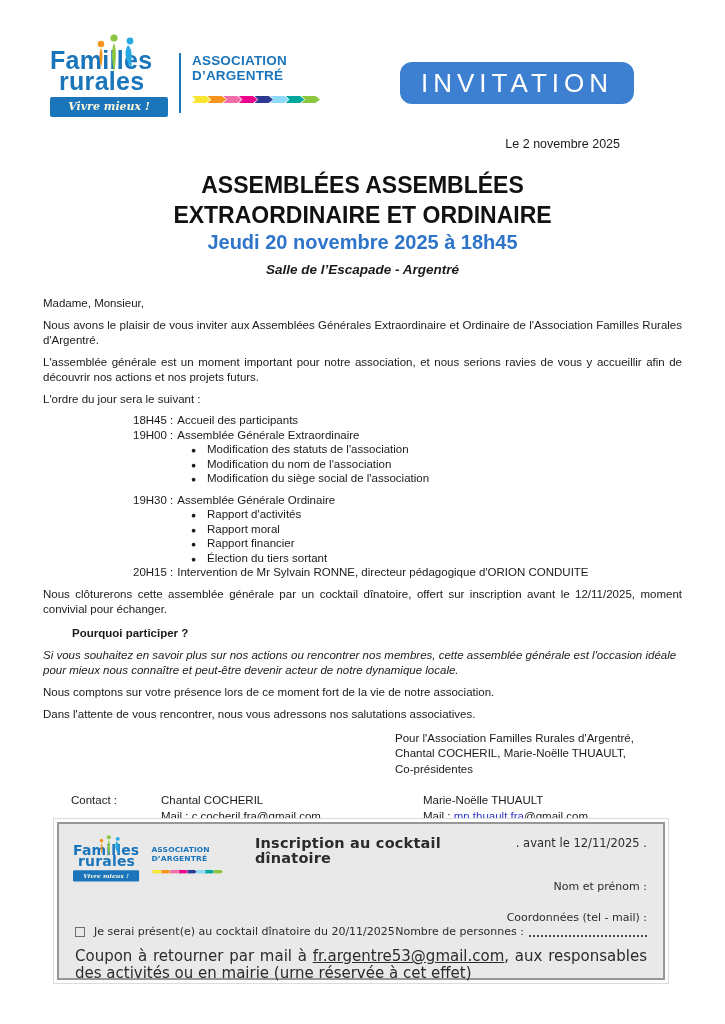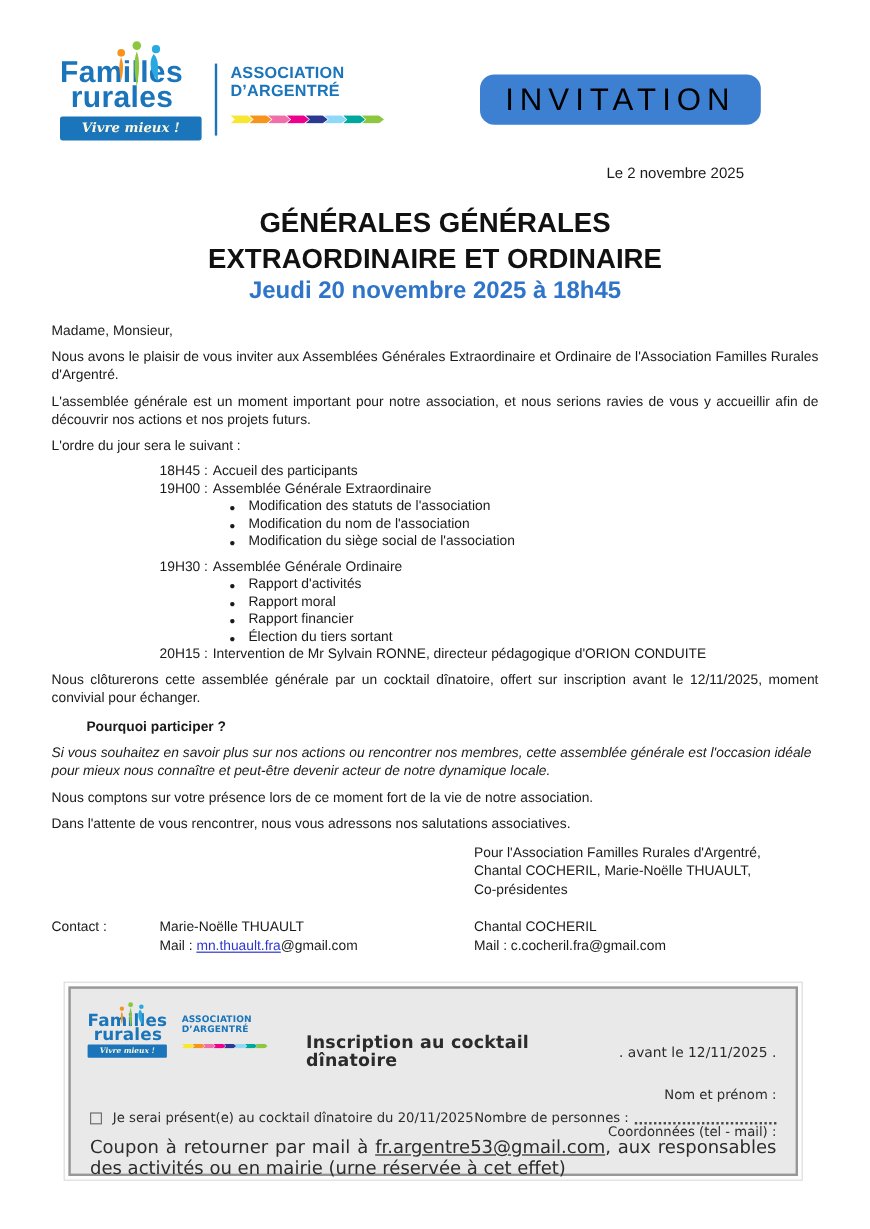--- a/index.html
+++ b/index.html
@@ -33,21 +33,21 @@
   .brand-assoc{padding-top:3px;color:var(--accent);font-weight:bold;font-size:13.5px;line-height:15px;letter-spacing:.2px;}
   .stripe{display:flex;margin-top:13px;height:7px;width:128px;}
   .stripe i{flex:1;margin-left:-3px;clip-path:polygon(0 0,76% 0,100% 50%,76% 100%,0 100%,20% 50%);}
   .stripe i:first-child{margin-left:0;}
 
   
   .badge{
     position:absolute;left:400px;top:62px;width:234px;height:42px;
     background:var(--badge);border-radius:12px;
     display:flex;align-items:center;justify-content:center;
-    color:#000000;font-size:26px;font-weight:500;letter-spacing:5px;
+    color:#ffffff;font-size:26px;font-weight:500;letter-spacing:5px;
   }
   .dateline{position:absolute;top:137px;right:105px;font-size:12.5px;}
 
   
   .content{position:absolute;left:43px;right:43px;top:170px;}
   .doc-title{font-size:23px;line-height:30px;font-weight:bold;text-align:center;color:#111;}
   .event-datetime{margin-top:5px;text-align:center;font-size:20px;font-weight:bold;color:var(--subtitle);}
   .venue{margin-top:12px;text-align:center;font-size:13.5px;font-weight:bold;font-style:italic;}
   .salutation{margin-top:19px;}
   p.para{margin-top:7px;}
@@ -55,33 +55,33 @@
   .agenda{margin-top:6px;margin-left:90px;}
   .ag-row{line-height:14.5px;}
   .ag-row.gap{margin-top:7px;}
   .ag-time{margin-right:4px;}
   .agenda ul{list-style:none;margin-left:57px;}
   .agenda li{position:relative;padding-left:17px;line-height:14.5px;}
   .agenda li::before{content:"●";position:absolute;left:1px;top:1px;font-size:8.5px;}
   .why{margin-top:9px;font-weight:bold;margin-left:29px;}
   .tight{margin-top:0;font-style:italic;}
   .signature{margin-top:9px;margin-left:352px;line-height:15.5px;}
-  .contact-row{margin-top:15px;display:grid;grid-template-columns:90px 262px 1fr;line-height:16px;}
+  .contact-row{margin-top:15px;display:grid;grid-template-columns:90px 262px 1fr;line-height:16px;margin-left:28px;}
   a.maillink{color:var(--link);text-decoration:underline;cursor:pointer;}
 
   
   .coupon{
     position:absolute;left:57px;top:822px;width:608px;height:158px;
     background:#e9e9e9;border:2px solid #979797;
     box-shadow:0 0 0 3px #fdfdfd,0 0 0 4px #dcdcdc;
     font-family:"DejaVu Sans",sans-serif;color:#2b2b2b;
   }
   .brand-coupon{position:absolute;left:14px;top:20px;transform:scale(0.56);transform-origin:0 0;width:260px;}
   .coupon-main{position:absolute;left:196px;top:12px;right:16px;}
-  .coupon-titlerow{display:flex;align-items:center;margin-top:26px;}
+  .coupon-titlerow{display:flex;align-items:flex-start;}
   .coupon-title{font-size:14.5px;font-weight:bold;letter-spacing:.2px;}
   .coupon-deadline{font-size:11.5px;white-space:nowrap;}
   .fieldrow{display:flex;align-items:flex-end;margin-top:14px;font-size:11px;line-height:13px;flex-direction:column;}
   .leader{flex:1;border-bottom:2px dotted #4c4c4c;margin:0 0 2px 5px;}
   .coupon-check{position:absolute;left:16px;right:16px;top:100px;display:flex;align-items:center;font-size:11px;}
   .cbx{width:10px;height:10px;border:1.5px solid #6f6f6f;background:transparent;margin-right:9px;flex:0 0 auto;}
   .people{margin-left:auto;display:flex;align-items:flex-end;}
   .people .leader{width:118px;flex:0 0 auto;}
   .coupon-return{position:absolute;left:16px;right:16px;top:124px;font-size:15px;line-height:16.5px;text-align:justify;}
   .coupon-return a{color:#2b2b2b;text-decoration:underline;cursor:pointer;}
@@ -122,24 +122,25 @@
           <i style="background: rgb(141, 198, 63);"></i>
         </div>
     </div>
   </div>
 
   <div class="badge">INVITATION</div>
   <div class="dateline">Le 2 novembre 2025</div>
 
   <div class="content">
     <div class="doc-title">
-      <div>GÉNÉRALES GÉNÉRALES</div>
+      <div>ASSEMBLÉES ASSEMBLÉES</div>
       <div>EXTRAORDINAIRE ET ORDINAIRE</div>
     </div>
     <div class="event-datetime">Jeudi 20 novembre 2025 à 18h45</div>
+    <div class="venue">Salle de l’Escapade - Argentré</div>
 
     <div class="salutation">Madame, Monsieur,</div>
     <p class="para just">Nous avons le plaisir de vous inviter aux Assemblées Générales Extraordinaire et Ordinaire de l'Association Familles Rurales d'Argentré.</p>
     <p class="para just">L'assemblée générale est un moment important pour notre association, et nous serions ravies de vous y accueillir afin de découvrir nos actions et nos projets futurs.</p>
     <p class="para">L'ordre du jour sera le suivant :</p>
 
     <div class="agenda">
       <div class="ag-row">
         <span class="ag-time">18H45 :</span><span>Accueil des participants</span>
       </div>
@@ -173,26 +174,26 @@
 
     <div class="signature">
       <div>Pour l'Association Familles Rurales d'Argentré,</div>
       <div>Chantal COCHERIL, Marie-Noëlle THUAULT,</div>
       <div>Co-présidentes</div>
     </div>
 
     <div class="contact-row">
       <div>Contact :</div>
       <div>
+        <div>Chantal COCHERIL</div>
+        <div>Mail : c.cocheril.fra@gmail.com</div>
+      </div>
+      <div>
         <div>Marie-Noëlle THUAULT</div>
         <div><span>Mail : </span><a class="maillink">mn.thuault.fra</a><span>@gmail.com</span></div>
-      </div>
-      <div>
-        <div>Chantal COCHERIL</div>
-        <div>Mail : c.cocheril.fra@gmail.com</div>
       </div>
     </div>
   </div>
 
   <div class="coupon">
     <div class="brand brand-coupon">
       <div class="brand-left">
         <svg class="figures" width="52" height="40" viewBox="0 0 52 40">
           <circle cx="9" cy="11" r="3.2" fill="#f7941d"></circle>
           <path d="M9 15 C6.5 20 7.5 29 9 34 C10.5 29 11.5 20 9 15 Z" fill="#f7941d"></path>

